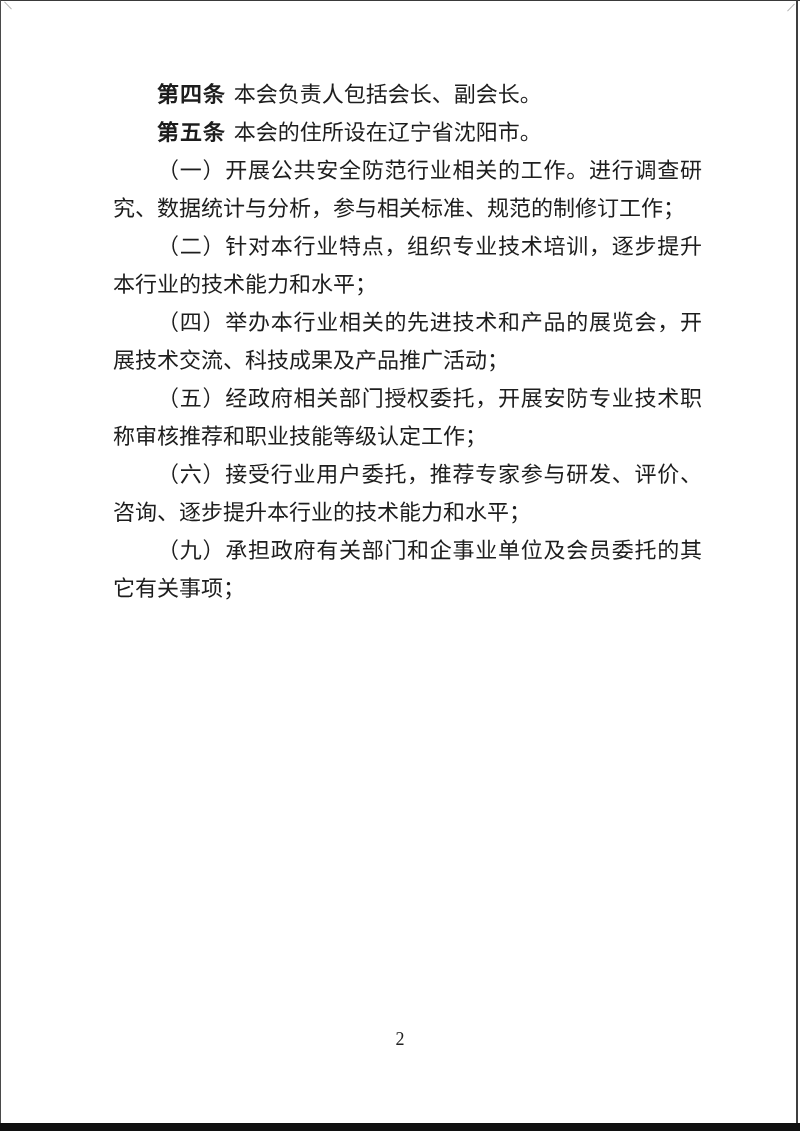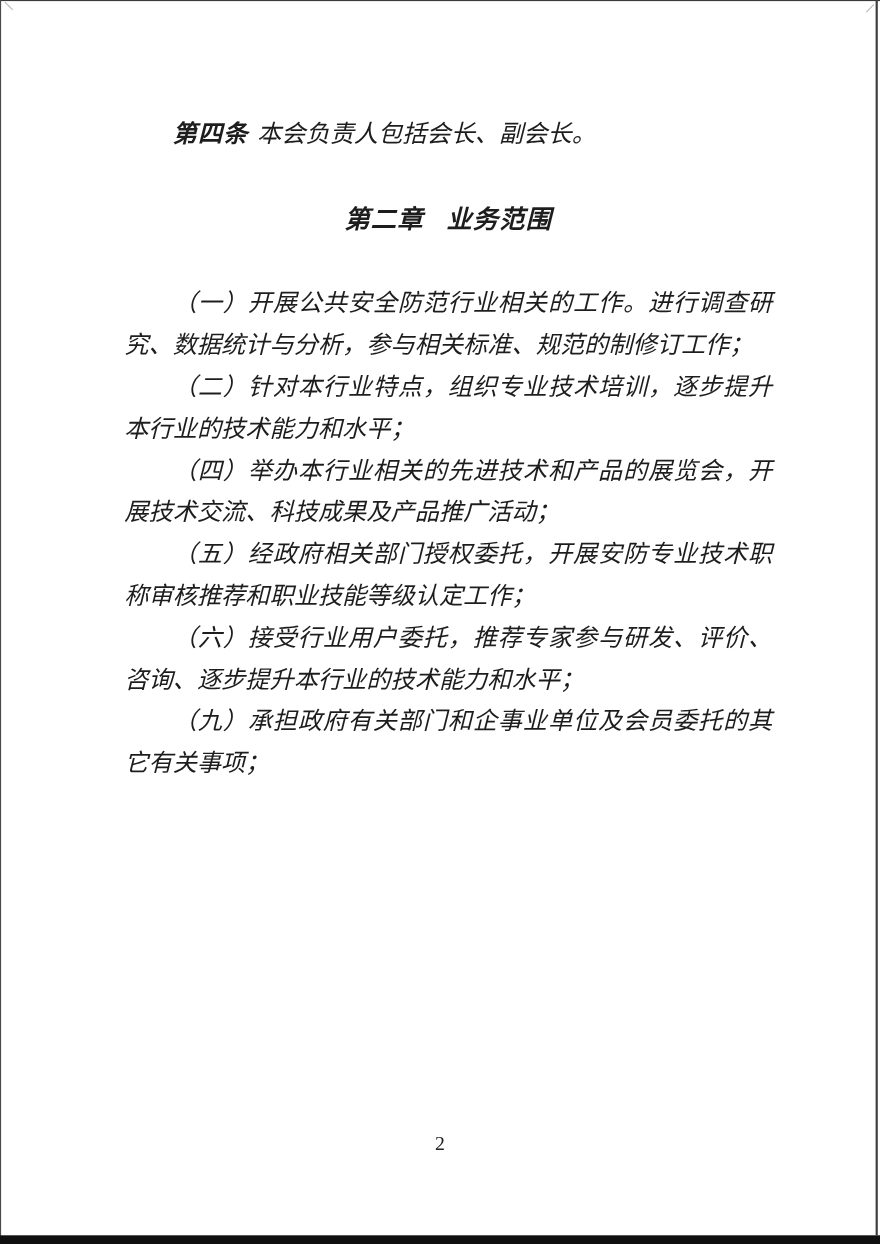--- a/index.html
+++ b/index.html
@@ -26,26 +26,25 @@
   }
   .corner-tick.tl { top:5px; left:3px; transform:rotate(45deg); }
   .corner-tick.tr { top:7px; right:4px; transform:rotate(-45deg); }
 
   
   .content {
     position: absolute;
     left: 113px;
     top: 0;
     width: 589px;
-    padding-top: 103px;
+    padding-top: 76px;
     font-size: 22px;
     line-height: 38px;
     text-align: justify;
     text-justify: inter-ideograph;
-    font-style: italic;
   }
   .para {
     margin: 0;
     text-indent: 2em;
   }
   .art-label {
     font-weight: 700;
     font-family: "Liberation Sans", "DejaVu Sans", sans-serif;
     margin-right: 0.35em;
     letter-spacing: 1px;
@@ -83,22 +82,22 @@
   <div class="edge-left"></div>
   <div class="edge-right"></div>
   <div class="edge-bottom"></div>
   <div class="corner-tick tl"></div>
   <div class="corner-tick tr"></div>
 
   <div class="content">
 
     <p class="para"><span class="art-label">第四条</span><span>本会负责人包括会长、副会长。</span></p>
 
+    <p class="para"><span class="art-label">第五条</span><span>本会的住所设在辽宁省沈阳市。</span></p>
 
-    <h2 class="chapter-heading"><span class="chapter-number">第二章</span><span>业务范围</span></h2>
 
 
     <p class="para">（一）开展公共安全防范行业相关的工作。进行调查研究、数据统计与分析，参与相关标准、规范的制修订工作；</p>
     <p class="para">（二）针对本行业特点，组织专业技术培训，逐步提升本行业的技术能力和水平；</p>
     <p class="para">（四）举办本行业相关的先进技术和产品的展览会，开展技术交流、科技成果及产品推广活动；</p>
     <p class="para">（五）经政府相关部门授权委托，开展安防专业技术职称审核推荐和职业技能等级认定工作；</p>
     <p class="para">（六）接受行业用户委托，推荐专家参与研发、评价、咨询、逐步提升本行业的技术能力和水平；</p>
     <p class="para">（九）承担政府有关部门和企事业单位及会员委托的其它有关事项；</p>
 
   </div>

